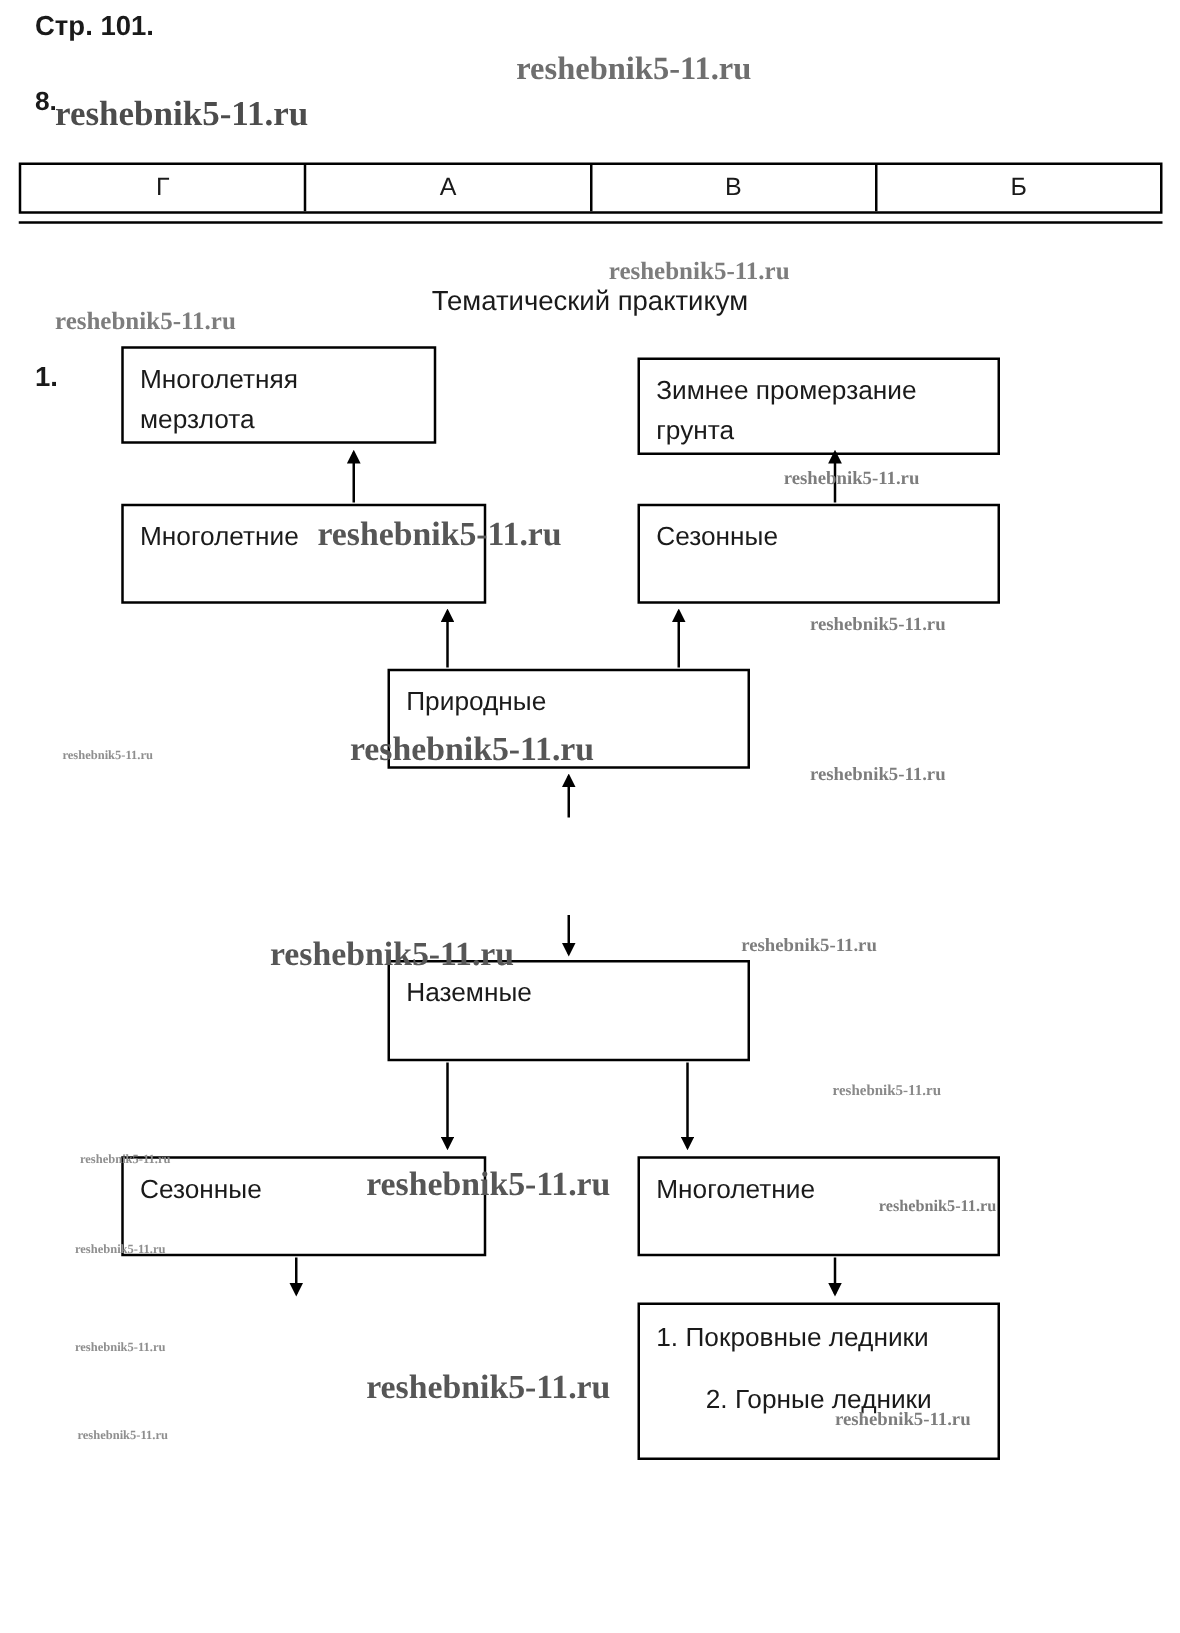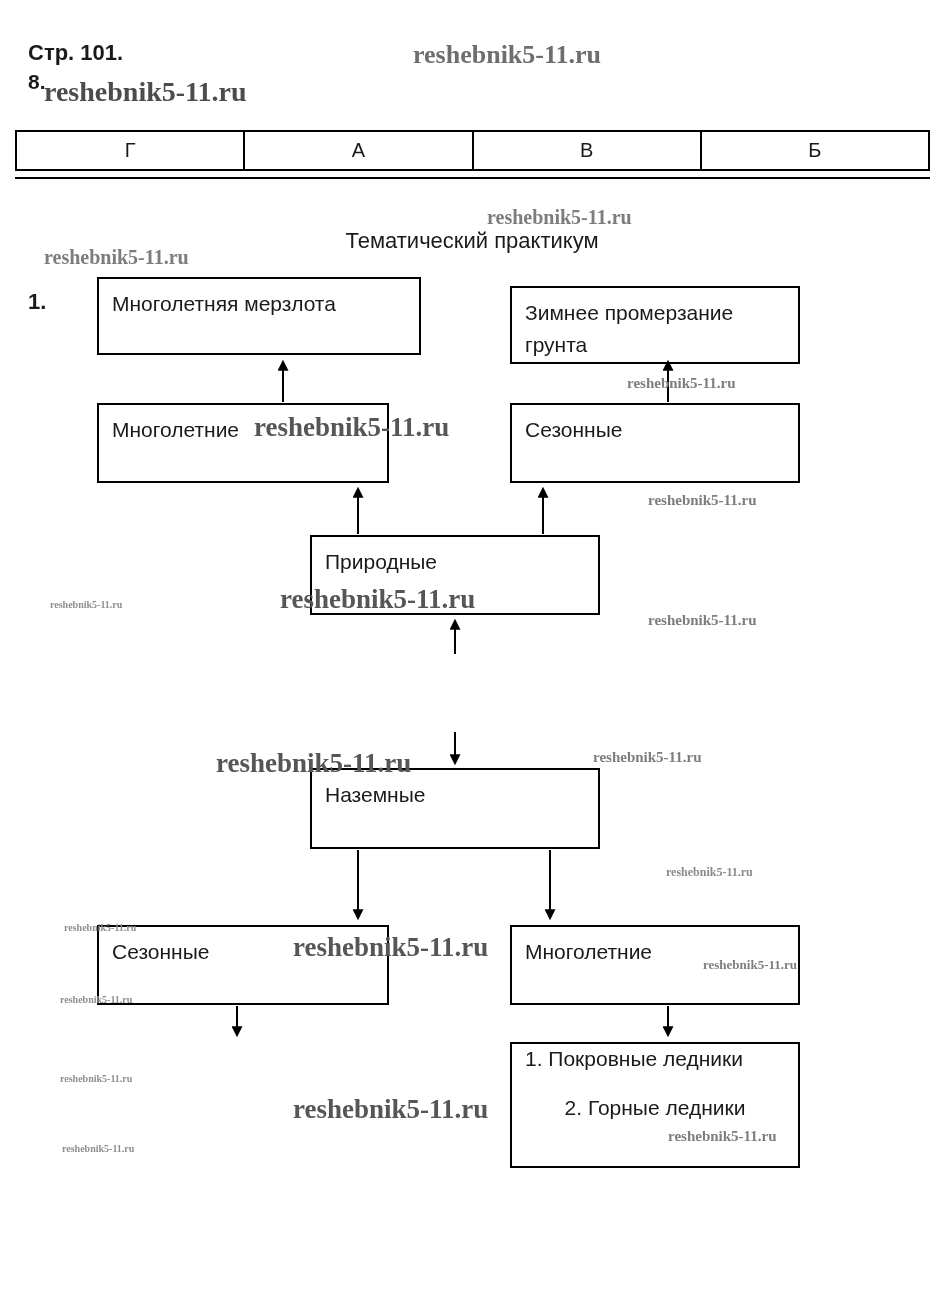--- a/index.html
+++ b/index.html
@@ -2,21 +2,21 @@
 <html><head>
 <meta charset="utf-8">
 <style>
   * { margin:0; padding:0; box-sizing:border-box; }
   html,body { background:#ffffff; }
   body { font-family:"Liberation Sans", sans-serif; color:#1a1a1a; }
   .page { position:relative; width:944px; height:1306px; background:#ffffff; overflow:hidden; }
 
   .abs { position:absolute; }
 
-  .page-label { left:28px; top:8px; font-size:22px; font-weight:bold;margin-top:32px; }
+  .page-label { left:28px; top:8px; font-size:22px; font-weight:bold; }
   .exercise-number { left:28px; top:70px; font-size:21px; font-weight:bold; }
   .task-number { left:28px; top:289px; font-size:22px; font-weight:bold; }
   .practicum-title { left:0; top:228px; width:944px; text-align:center; font-size:22px; font-weight:normal; }
 
   
   .answer-table { position:absolute; left:15px; top:130px; width:915px; height:41px; display:flex; border:2px solid #000; background:#fff; }
   .answer-table .cell { flex:1; border-right:2px solid #000; display:flex; align-items:center; justify-content:center; font-size:20px; }
   .answer-table .cell:last-child { border-right:none; }
   .table-underline { position:absolute; left:15px; top:177px; width:915px; height:0; border-top:2px solid #000; }
 
@@ -49,21 +49,21 @@
     <div class="cell">Г</div>
     <div class="cell">А</div>
     <div class="cell">В</div>
     <div class="cell">Б</div>
   </div>
   <div class="table-underline"></div>
 
   <div class="abs practicum-title">Тематический практикум</div>
   <div class="abs task-number">1.</div>
 
-  <div class="box" style="left:97px; top:277px; width:324px; height:78px;">
+  <div class="box" style="left:97px; top:277px; width:252px; height:78px;">
     <span>Многолетняя мерзлота</span>
   </div>
 
   <div class="box" style="left:510px; top:286px; width:290px; height:78px;">
     <span>Зимнее промерзание грунта</span>
   </div>
 
   <div class="box" style="left:97px; top:403px; width:292px; height:80px;">
     <span>Многолетние</span>
   </div>
@@ -83,21 +83,21 @@
 
   <div class="box" style="left:97px; top:925px; width:292px; height:80px;">
     <span>Сезонные</span>
   </div>
 
   <div class="box" style="left:510px; top:925px; width:290px; height:80px;">
     <span>Многолетние</span>
   </div>
 
 
-  <div class="box list-box" style="left:510px; top:1042px; width:290px; height:126px; padding-top:0;">
+  <div class="box list-box" style="left:510px; top:1042px; width:290px; height:126px; padding-top:12px;">
     <div class="list-item">1. Покровные ледники</div>
     <div class="list-item">2. Горные ледники</div>
   </div>
 
   <svg class="arrows" viewBox="0 0 944 1306" xmlns="http://www.w3.org/2000/svg">
     <defs>
       <marker id="ah" viewBox="0 0 10 10" refX="8" refY="5" markerWidth="11" markerHeight="11" orient="auto" markerUnits="userSpaceOnUse">
         <path d="M0,0 L10,5 L0,10 Z" fill="#000"></path>
       </marker>
     </defs>

